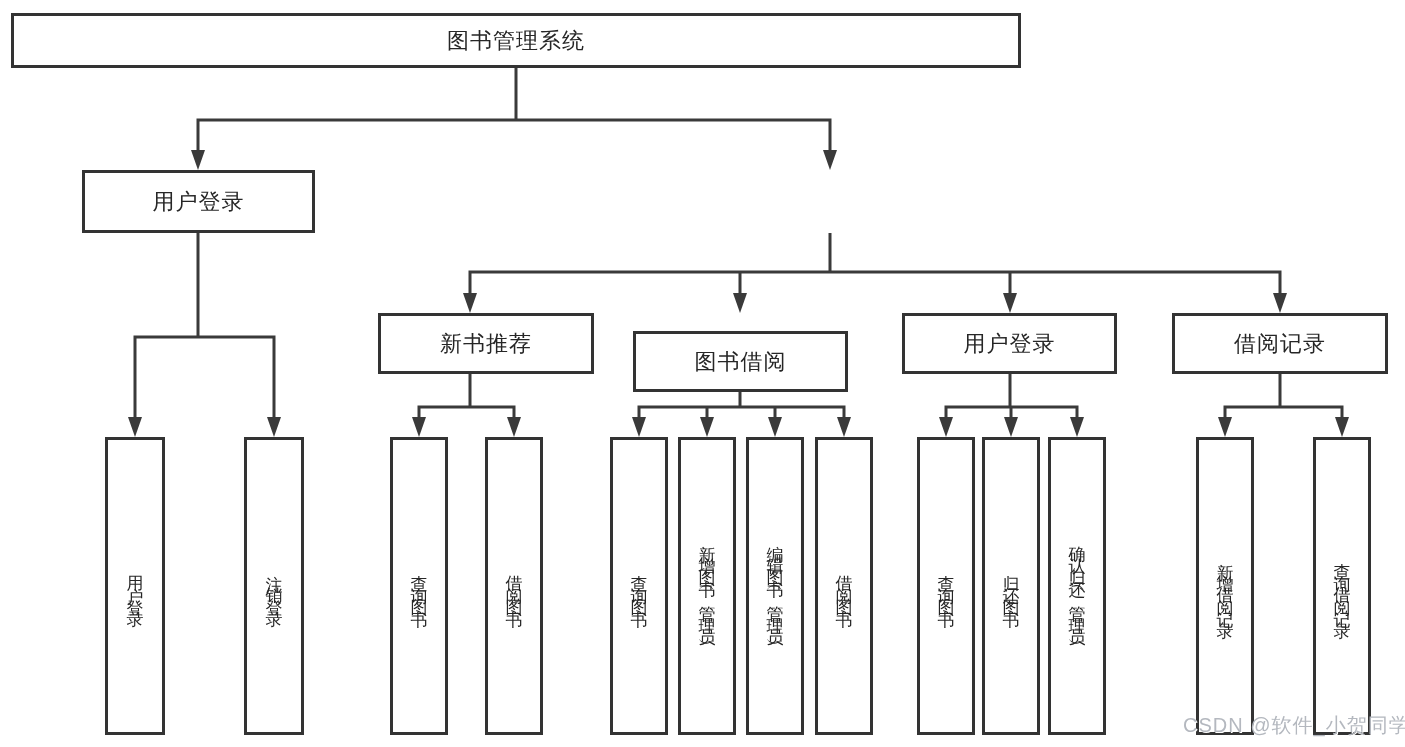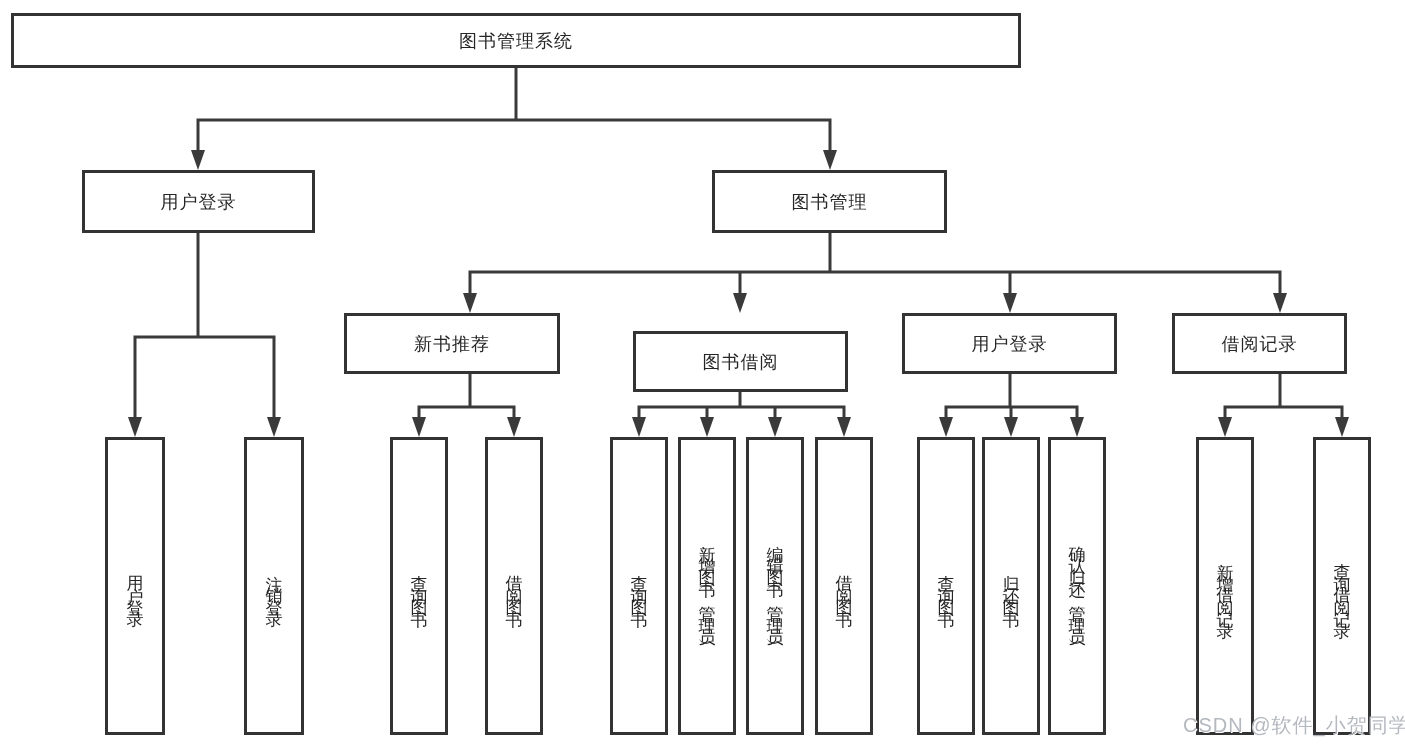--- a/index.html
+++ b/index.html
@@ -13,21 +13,21 @@
   #connectors{position:absolute;left:0;top:0;width:1405px;height:747px;}
   .node{
     position:absolute;
     box-sizing:border-box;
     background:#ffffff;
     border:3px solid #333333;
     display:flex;
     align-items:center;
     justify-content:center;
     color:#262626;
-    font-size:18px;
+    font-size:22px;
     letter-spacing:1px;
     z-index:2;
   }
   .node.v{
     writing-mode:vertical-rl;
     text-orientation:mixed;
     font-size:17px;
     letter-spacing:12px;
     line-height:1;
   }
@@ -91,26 +91,25 @@
       <polygon points="1070,417 1084,417 1077,437"></polygon>
 
       <polygon points="1218,417 1232,417 1225,437"></polygon>
       <polygon points="1335,417 1349,417 1342,437"></polygon>
     </g>
   </svg>
 
   <div class="node" style="left:11px;top:13px;width:1010px;height:55px">图书管理系统</div>
 
   <div class="node" style="left:82px;top:170px;width:233px;height:63px">用户登录</div>
-  <div class="node" style="left:712px;top:170px;width:235px;height:63px">图书管理</div>
 
-  <div class="node" style="left:344px;top:313px;width:216px;height:61px">新书推荐</div>
+  <div class="node" style="left:378px;top:313px;width:216px;height:61px">新书推荐</div>
   <div class="node" style="left:633px;top:331px;width:215px;height:61px">图书借阅</div>
   <div class="node" style="left:902px;top:313px;width:215px;height:61px">用户登录</div>
-  <div class="node" style="left:1172px;top:313px;width:175px;height:61px">借阅记录</div>
+  <div class="node" style="left:1172px;top:313px;width:216px;height:61px">借阅记录</div>
 
   <div class="node v" style="left:105px;top:437px;width:60px;height:298px">用户登录</div>
   <div class="node v" style="left:244px;top:437px;width:60px;height:298px">注销登录</div>
 
   <div class="node v" style="left:390px;top:437px;width:58px;height:298px">查询图书</div>
   <div class="node v" style="left:485px;top:437px;width:58px;height:298px">借阅图书</div>
 
   <div class="node v" style="left:610px;top:437px;width:58px;height:298px">查询图书</div>
   <div class="node v" style="left:678px;top:437px;width:58px;height:298px">新增图书（管理员）</div>
   <div class="node v" style="left:746px;top:437px;width:58px;height:298px">编辑图书（管理员）</div>

